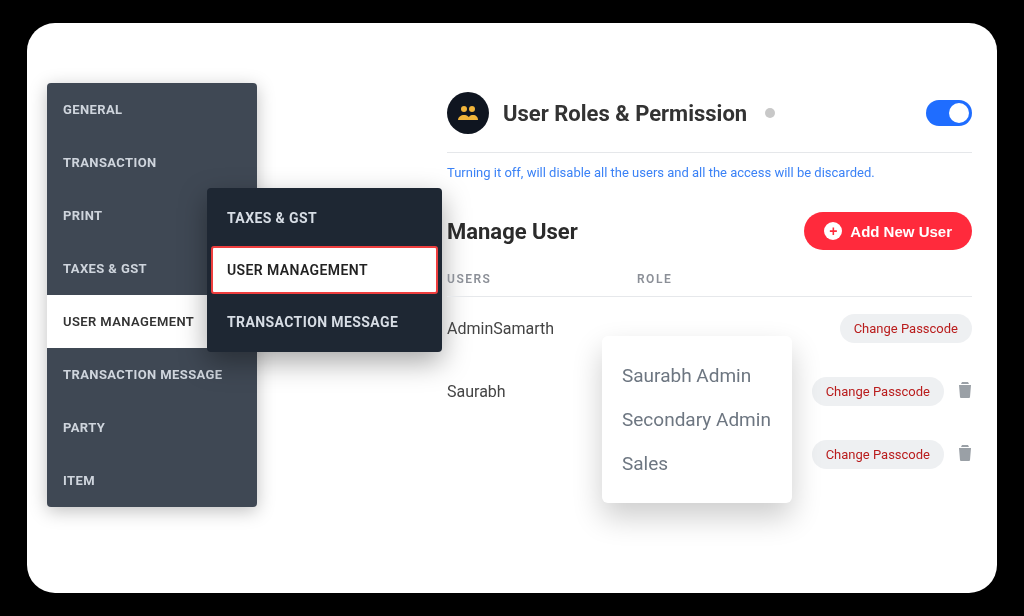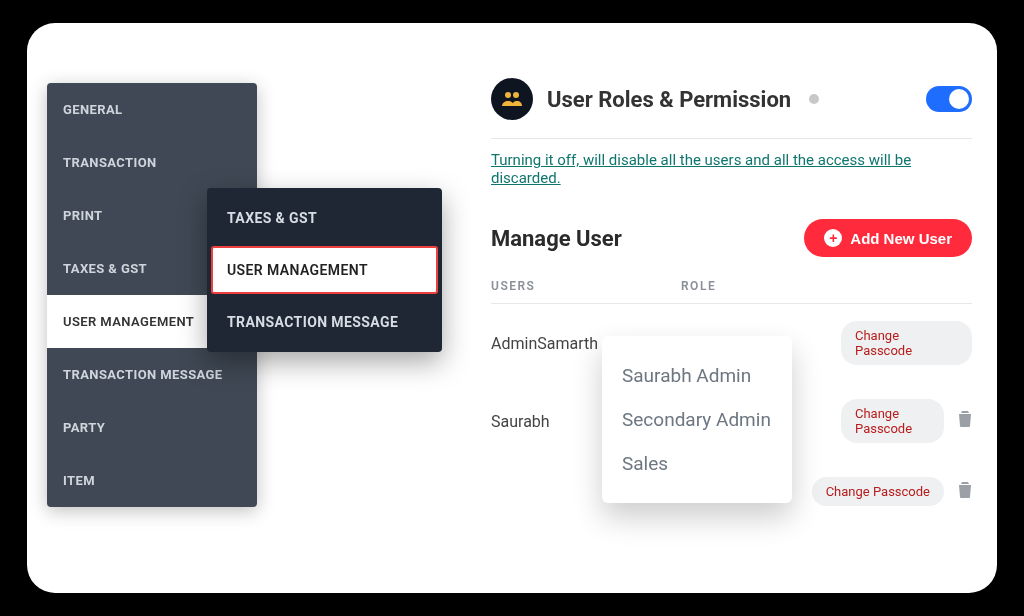--- a/index.html
+++ b/index.html
@@ -65,22 +65,21 @@
     padding: 14px 14px;
     font-weight: 600;
     margin: 2px 0;
   }
 
   
   .content {
     position: absolute;
     left: 420px;
     right: 25px;
-    top: 55px;
-    margin-left: 44px;
+    top: 69px;
   }
 
   .header-row {
     display: flex;
     align-items: center;
     gap: 14px;
   }
   .users-badge {
     width: 42px; height: 42px;
     border-radius: 50%;
@@ -112,24 +111,23 @@
     position: absolute;
     right: 3px; top: 3px;
     width: 20px; height: 20px;
     background: #fff;
     border-radius: 50%;
   }
 
   .divider { height: 1px; background: #e5e7ea; margin: 18px 0 12px; }
 
   .subtext {
-    color: #0f766e;
-    font-size: 15px;
+    color: #3b82f6;
+    font-size: 13px;
     margin-bottom: 32px;
-    text-decoration: underline;
   }
 
   .manage-row {
     display: flex;
     align-items: center;
     justify-content: space-between;
     margin-bottom: 22px;
   }
   .manage-title {
     font-size: 22px;

